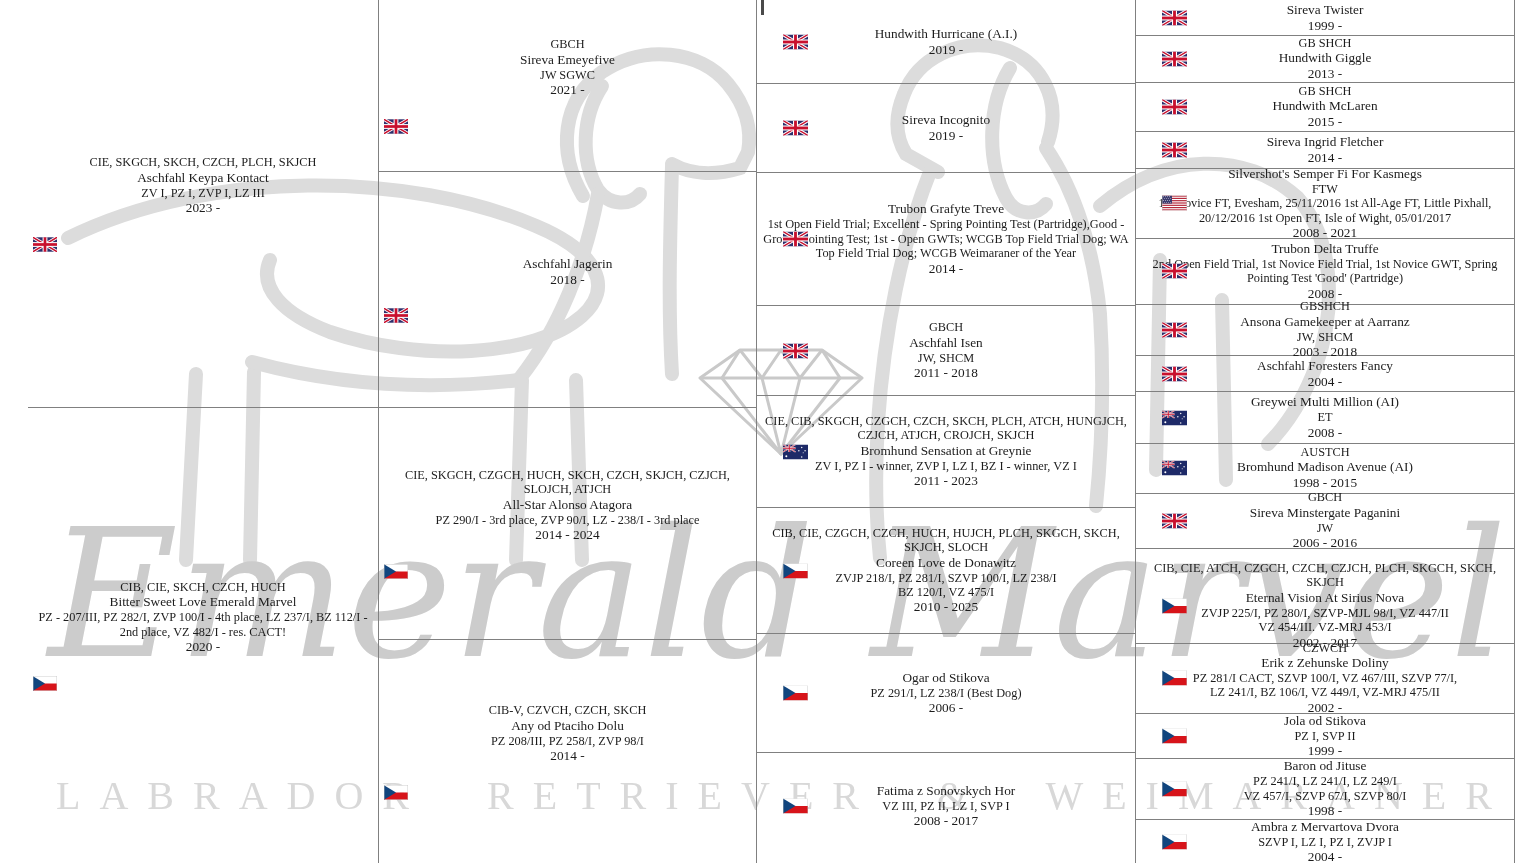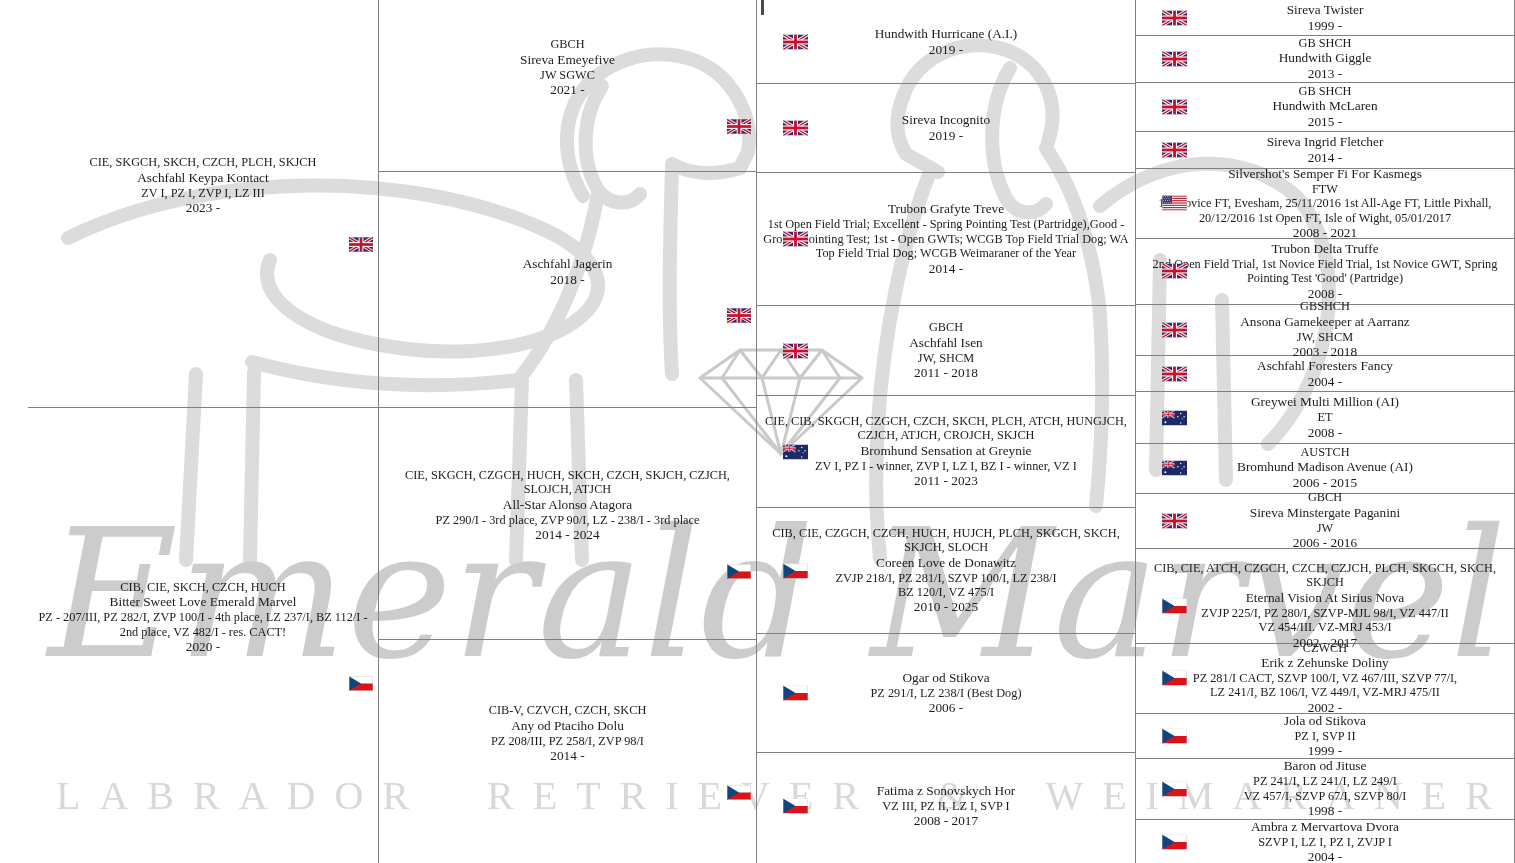--- a/index.html
+++ b/index.html
@@ -23,21 +23,21 @@
     font-size:40px;letter-spacing:19px;word-spacing:30px;white-space:nowrap;
     color:#d8d8d8;pointer-events:none;
   }
   
   #pedigree{position:absolute;left:0;top:0;width:1515px;height:863px;display:flex;z-index:1}
   .gen-col{height:863px;display:flex;flex-direction:column;border-left:1px solid var(--border,#808080)}
   .gen-col:first-child{border-left:none}
   .gen-col:last-child{border-right:1px solid var(--border,#808080)}
   .cell{
     position:relative;display:flex;flex-direction:column;
-    align-items:flex-end;justify-content:center;text-align:center;
+    align-items:flex-start;justify-content:center;text-align:center;
     border-bottom:1px solid var(--border,#808080);
     padding:2px 5px;background:transparent;
   }
   .cell:last-child{border-bottom:none}
   .cell-text{width:100%}
   .titles-line,.results-line{font-weight:normal;font-size:12.3px;line-height:1.17}
   .name-line,.years-line{font-size:13.3px;line-height:1.2}
   .flag-bottom .flag-wrap{margin-top:21px;display:inline-block}
   .flag-left .flag-wrap{position:absolute;left:26px;top:50%;transform:translateY(-50%)}
   .flag-wrap svg{width:25px;height:15px;display:block}
@@ -543,21 +543,21 @@
               <circle cx="45" cy="30" r="1.7"></circle>
               <circle cx="38" cy="15" r="1.7"></circle>
               <circle cx="48.5" cy="20" r="1.2"></circle>
               <circle cx="8" cy="28" r="2.4"></circle>
             </g>
           </svg>
         </span>
         <div class="cell-text">
           <div class="titles-line">AUSTCH</div>
           <div class="name-line">Bromhund Madison Avenue (AI)</div>
-          <div class="years-line">2006 - 2015</div>
+          <div class="years-line">1998 - 2015</div>
         </div>
       </div>
       <div class="cell flag-left" style="height: 55px;">
         <span class="flag-wrap" title="United Kingdom">
           <svg viewBox="0 0 60 36">
             <rect width="60" height="36" fill="#2e2e6b"></rect>
             <path d="M0,0L60,36M60,0L0,36" stroke="#ffffff" stroke-width="8"></path>
             <path d="M0,0L60,36M60,0L0,36" stroke="#c8102e" stroke-width="3.6"></path>
             <rect x="24" width="12" height="36" fill="#ffffff"></rect>
             <rect y="12" width="60" height="12" fill="#ffffff"></rect>

